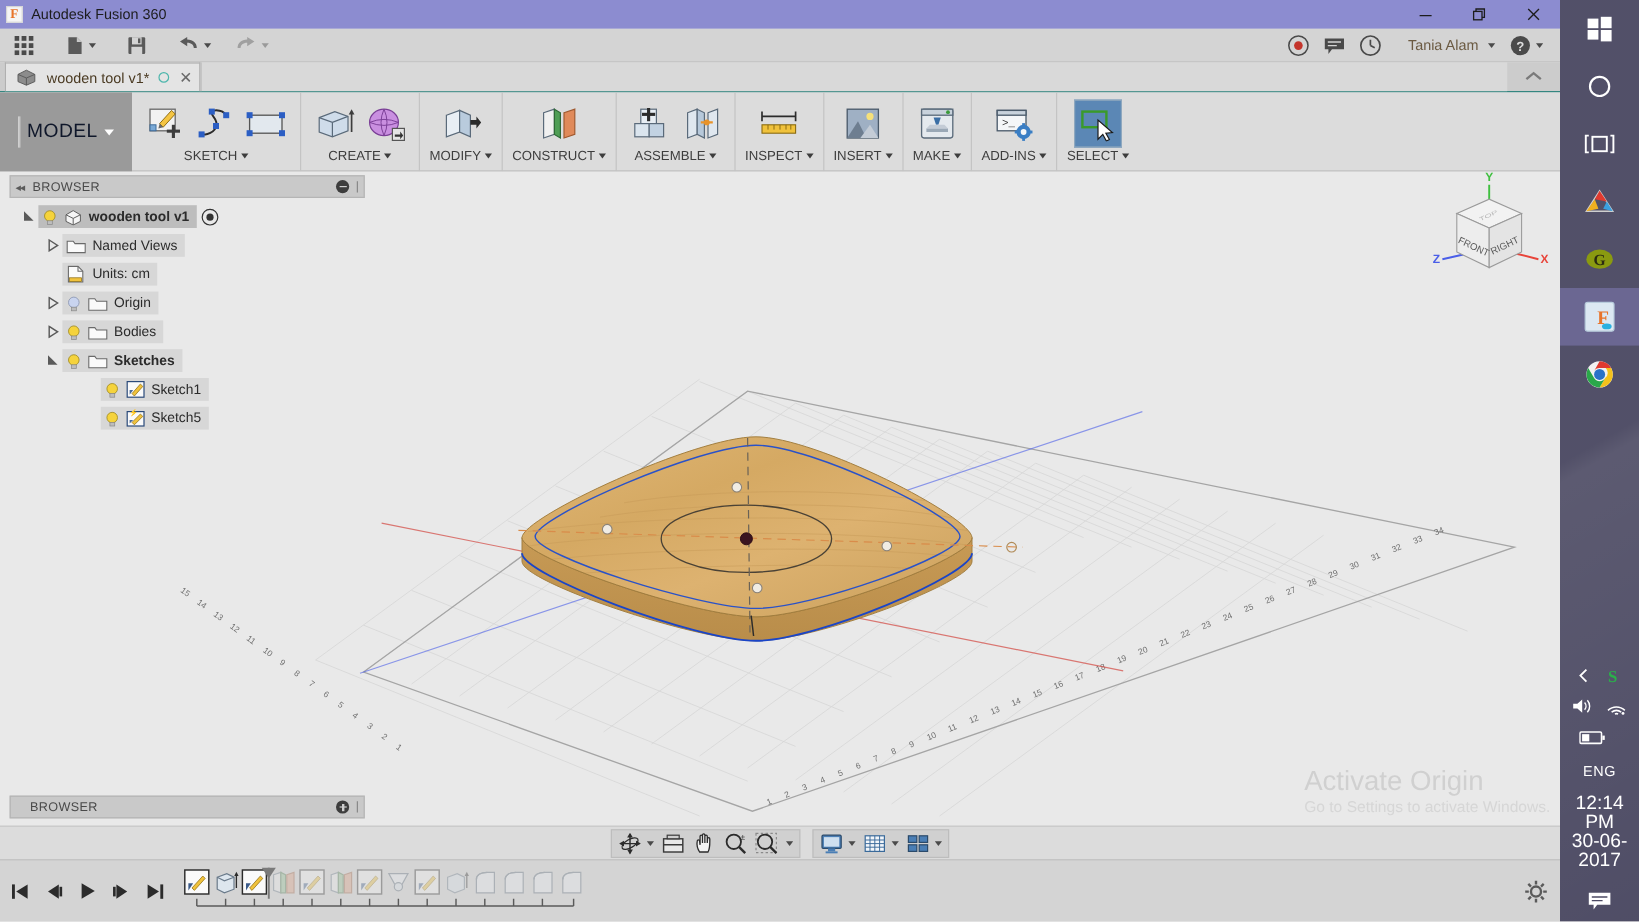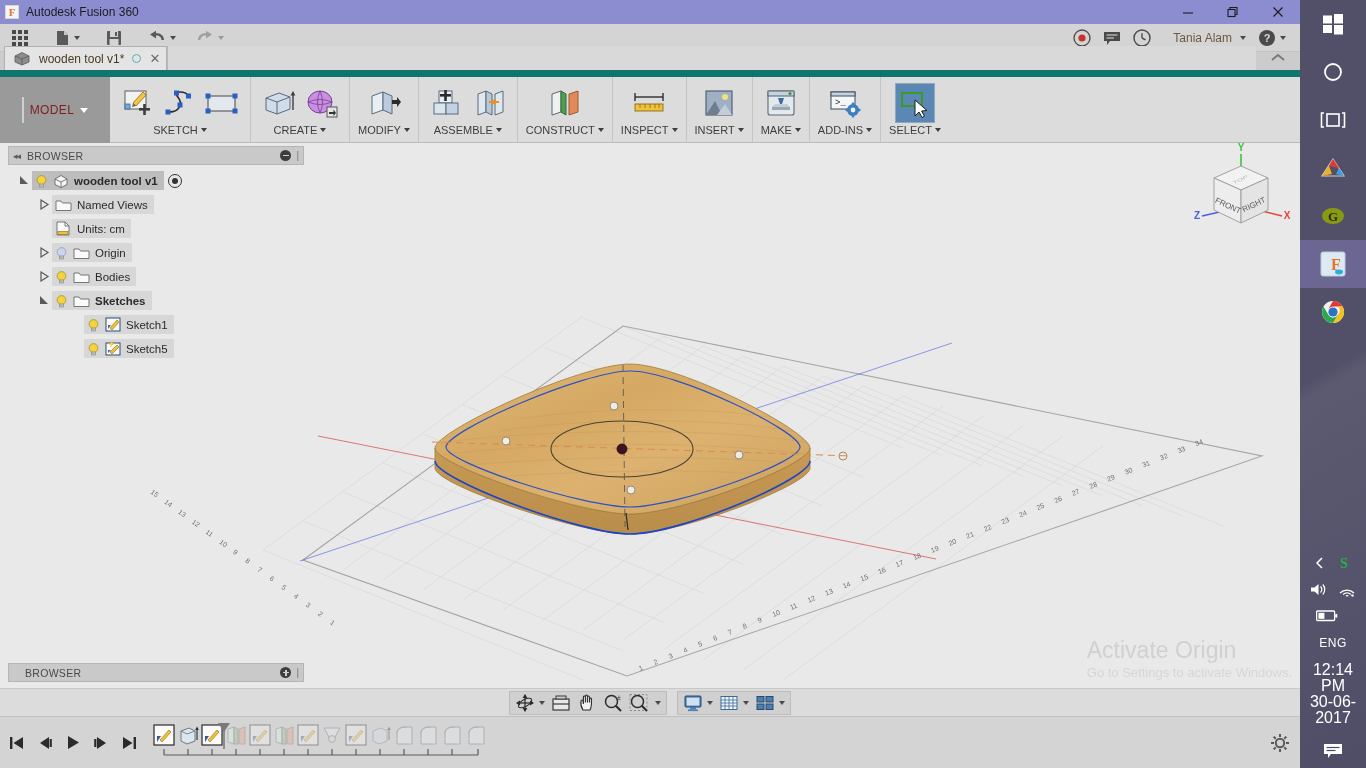--- a/index.html
+++ b/index.html
@@ -42,21 +42,21 @@
     border-left: 3.5px solid transparent; border-right: 3.5px solid transparent;
     border-top: 4px solid #4a4a4a;
   }
   .caret-d.dim { border-top-color: #9a9a9a; }
   .qa-right { margin-left: auto; display: flex; align-items: center; height: 28px; padding-right: 8px; }
   .user-name { font-size: 12px; color: #6b5a42; margin: 0 4px 0 10px; }
 
   
   .tabbar {
     position: absolute; left: 0; top: 52px; width: 1300px; height: 25px;
-    background: #cccccc; border-bottom: 7px solid #0f766e; display: flex; align-items: flex-end;
+    background: #cccccc; border-bottom: 1px solid #0f766e; display: flex; align-items: flex-end;
   }
   .doc-tab {
     height: 24px; background: #e4e4e4; border: 1px solid #b0b0b0; border-bottom: none;
     display: flex; align-items: center; padding: 0 6px 0 8px; margin-left: 4px; gap: 8px;
   }
   .tab-title { font-size: 12px; color: #4a3a22; }
   .tab-circle {
     width: 9px; height: 9px; border: 1.6px solid #4db6ac; border-radius: 50%;
   }
   .tab-x { font-size: 13px; color: #6a6a6a; line-height: 10px; }
@@ -66,21 +66,21 @@
   
   .ribbon {
     position: absolute; left: 0; top: 77px; width: 1300px; height: 66px;
     background: #dcdcdc; border-bottom: 1px solid #b9b9b9;
   }
   .ribbon-inner { display: flex; height: 66px; align-items: stretch; }
   .model-panel {
     width: 110px; background: #9a9a9a; display: flex; align-items: center; justify-content: center; gap: 6px;
   }
   .grip { width: 2px; height: 26px; border-left: 1px solid #cfcfcf; border-right: 1px solid #cfcfcf; }
-  .model-label { font-size: 12px; color: #7f1d1d; letter-spacing: .4px; }
+  .model-label { font-size: 16px; color: #0f172a; letter-spacing: .4px; }
   .caret-w { width: 0; height: 0; border-left: 4px solid transparent; border-right: 4px solid transparent; border-top: 5px solid #fff; }
 
   .rgroup {
     display: flex; flex-direction: column; align-items: center; justify-content: flex-start;
     padding: 4px 8px 2px 8px; border-right: 1px solid #c4c4c4; position: relative;
   }
   .rgroup:first-of-type { border-left: 1px solid #c4c4c4; }
   .rgroup-icons { display: flex; gap: 2px; align-items: flex-end; height: 42px; }
   .rbtn {
     width: 40px; height: 40px; display: flex; align-items: center; justify-content: center;
@@ -407,20 +407,36 @@
         </div>
         <div class="rgroup-label">
           <span>MODIFY</span>
           <span class="caret-s"></span>
         </div>
       </div>
 
       <div class="rgroup">
         <div class="rgroup-icons">
           <div class="rbtn">
+            <svg width="34" height="30">
+              <path d="M4,6 L13,3 L13,24 L4,27 Z" fill="#f0f0f0" stroke="#5a6a7a" stroke-width="1"></path>
+              <path d="M13,3 L18,6 L18,27 L13,24 Z" fill="#4f9e55" stroke="#2f6a36" stroke-width="1"></path>
+              <path d="M21,6 L30,3 L30,24 L21,27 Z" fill="#e08a5a" stroke="#a05a30" stroke-width="1"></path>
+            </svg>
+          </div>
+        </div>
+        <div class="rgroup-label">
+          <span>CONSTRUCT</span>
+          <span class="caret-s"></span>
+        </div>
+      </div>
+
+      <div class="rgroup">
+        <div class="rgroup-icons">
+          <div class="rbtn">
             <svg width="32" height="30">
               <rect x="8" y="3" width="13" height="12" fill="#e8eef4" stroke="#5a6a7a" stroke-width="1"></rect>
               <rect x="3" y="15" width="12" height="11" fill="#dbe5ee" stroke="#5a6a7a" stroke-width="1"></rect>
               <rect x="15" y="15" width="12" height="11" fill="#c2d2e2" stroke="#5a6a7a" stroke-width="1"></rect>
               <g fill="#2b2b2b">
                   <rect x="9" y="6" width="11" height="2.6"></rect>
                   <rect x="13.2" y="2" width="2.6" height="11"></rect>
                 </g>
             </svg>
           </div>
@@ -429,36 +445,20 @@
               <path d="M6,6 L14,3 L14,24 L6,27 Z" fill="#dfe7ef" stroke="#5a6a7a" stroke-width="1"></path>
               <path d="M14,3 L20,6 L20,27 L14,24 Z" fill="#b6c8da" stroke="#5a6a7a" stroke-width="1"></path>
               <path d="M23,6 L31,3 L31,24 L23,27 Z" fill="#dfe7ef" stroke="#5a6a7a" stroke-width="1"></path>
               <line x1="17" y1="14" x2="27" y2="14" stroke="#e8932a" stroke-width="2"></line>
               <circle cx="22" cy="14" r="2.4" fill="#e8932a"></circle>
             </svg>
           </div>
         </div>
         <div class="rgroup-label">
           <span>ASSEMBLE</span>
-          <span class="caret-s"></span>
-        </div>
-      </div>
-
-      <div class="rgroup">
-        <div class="rgroup-icons">
-          <div class="rbtn">
-            <svg width="34" height="30">
-              <path d="M4,6 L13,3 L13,24 L4,27 Z" fill="#f0f0f0" stroke="#5a6a7a" stroke-width="1"></path>
-              <path d="M13,3 L18,6 L18,27 L13,24 Z" fill="#4f9e55" stroke="#2f6a36" stroke-width="1"></path>
-              <path d="M21,6 L30,3 L30,24 L21,27 Z" fill="#e08a5a" stroke="#a05a30" stroke-width="1"></path>
-            </svg>
-          </div>
-        </div>
-        <div class="rgroup-label">
-          <span>CONSTRUCT</span>
           <span class="caret-s"></span>
         </div>
       </div>
 
       <div class="rgroup">
         <div class="rgroup-icons">
           <div class="rbtn">
             <svg width="36" height="30">
               <line x1="4" y1="9" x2="32" y2="9" stroke="#2b2b2b" stroke-width="1.4"></line>
               <line x1="4" y1="5" x2="4" y2="13" stroke="#2b2b2b" stroke-width="1.4"></line>

